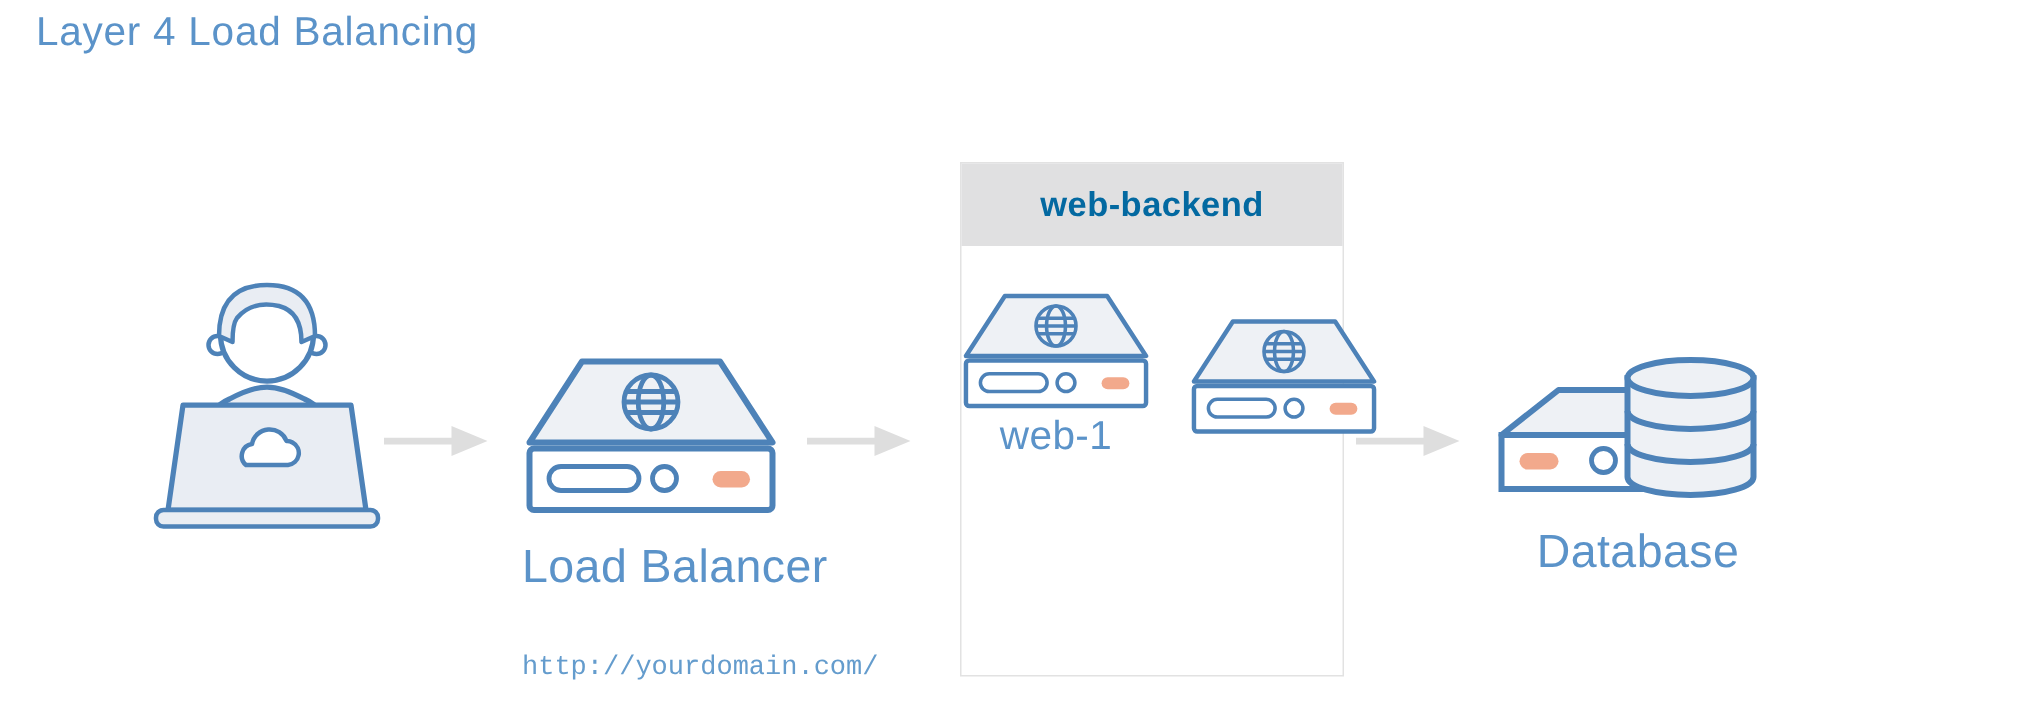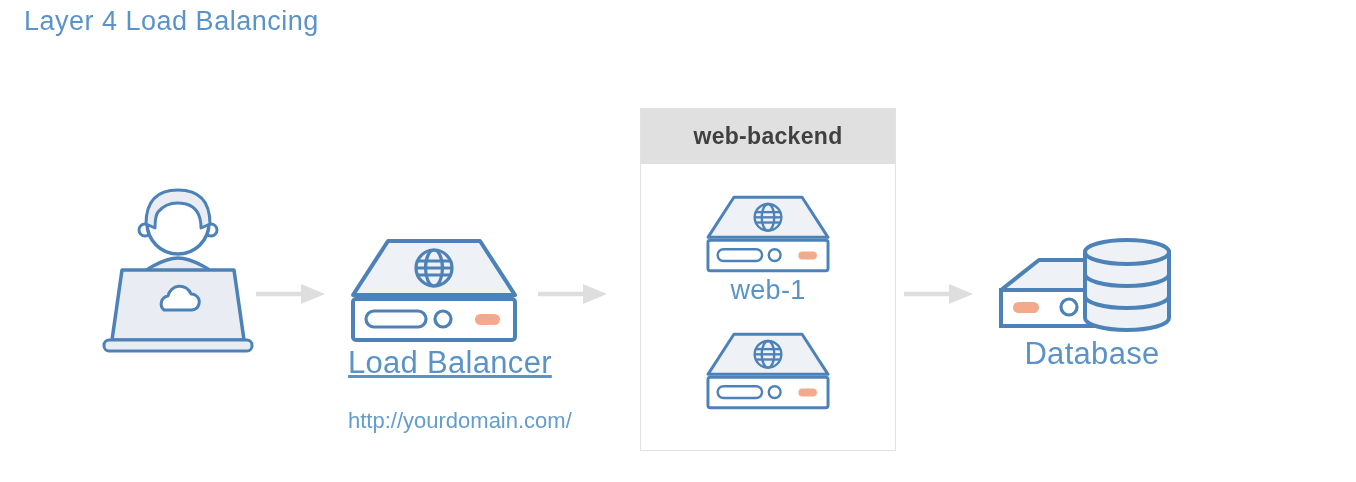--- a/index.html
+++ b/index.html
@@ -17,47 +17,47 @@
     color:#5b93c9;margin:0;
   }
   .node{position:absolute;text-align:center;}
   .node-label{
     font-size:31px;color:#5b93c9;letter-spacing:0.3px;
     white-space:nowrap;
   }
   .user-node{left:95px;top:178px;width:165px;}
   .user-node .node-label{margin-top:6px;}
   .lb-node{left:348px;top:238px;width:172px;}
-  .lb-node .node-label{margin-top:2px;text-decoration:underline;}
+  .lb-node .node-label{margin-top:17px;}
   .node-url{
-    font-size:22px;color:#649ccd;margin-top:27px;white-space:nowrap;
+    font-size:18px;color:#649ccd;margin-top:39px;white-space:nowrap;font-family:Liberation Mono, monospace;
   }
   .db-node{left:996px;top:236px;width:192px;}
-  .db-node .node-label{margin-top:2px;}
+  .db-node .node-label{margin-top:16px;}
 
   .arrow{position:absolute;width:72px;height:26px;}
   .arrow-1{left:255px;top:281px;}
   .arrow-2{left:537px;top:281px;}
   .arrow-3{left:903px;top:281px;}
 
   .backend-group{
     position:absolute;left:640px;top:108px;
     width:256px;height:343px;
     background:#ffffff;
     border:1px solid #e2e2e2;
     box-sizing:border-box;
   }
   .backend-header{
     height:55px;
     background:#e0e0e1;
     display:flex;align-items:center;justify-content:center;
-    font-size:23px;font-weight:bold;color:#404040;letter-spacing:0.3px;
+    font-size:23px;font-weight:bold;color:#0369a1;letter-spacing:0.3px;
   }
   .backend-body{
-    display:flex;flex-direction:column;align-items:center;
+    display:flex;flex-direction:row;align-items:center;
     padding-top:31px;gap:26px;
   }
   .server-node{width:140px;text-align:center;}
   .server-node .node-label{font-size:27px;margin-top:2px;}
 
   svg{display:block;margin:0 auto;}
   .hidden-defs{position:absolute;width:0;height:0;}
 </style>
 </head>
 <body>

